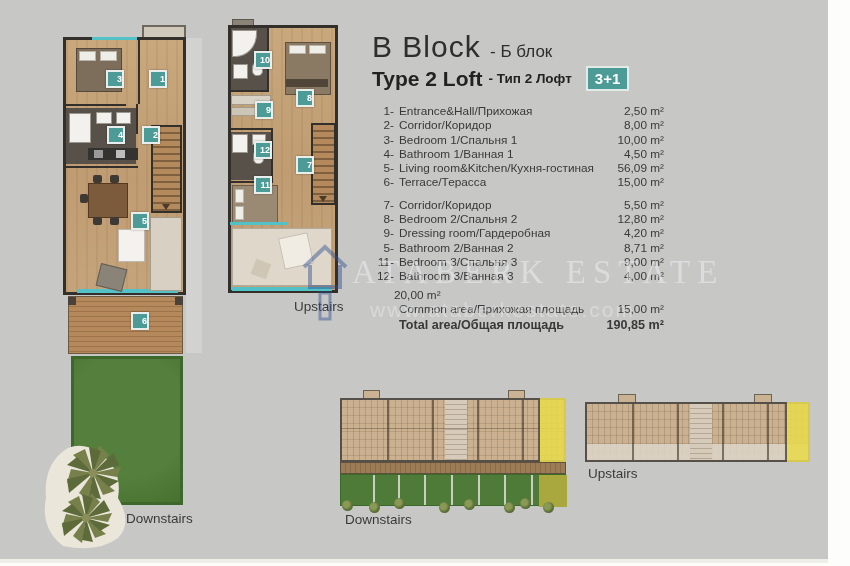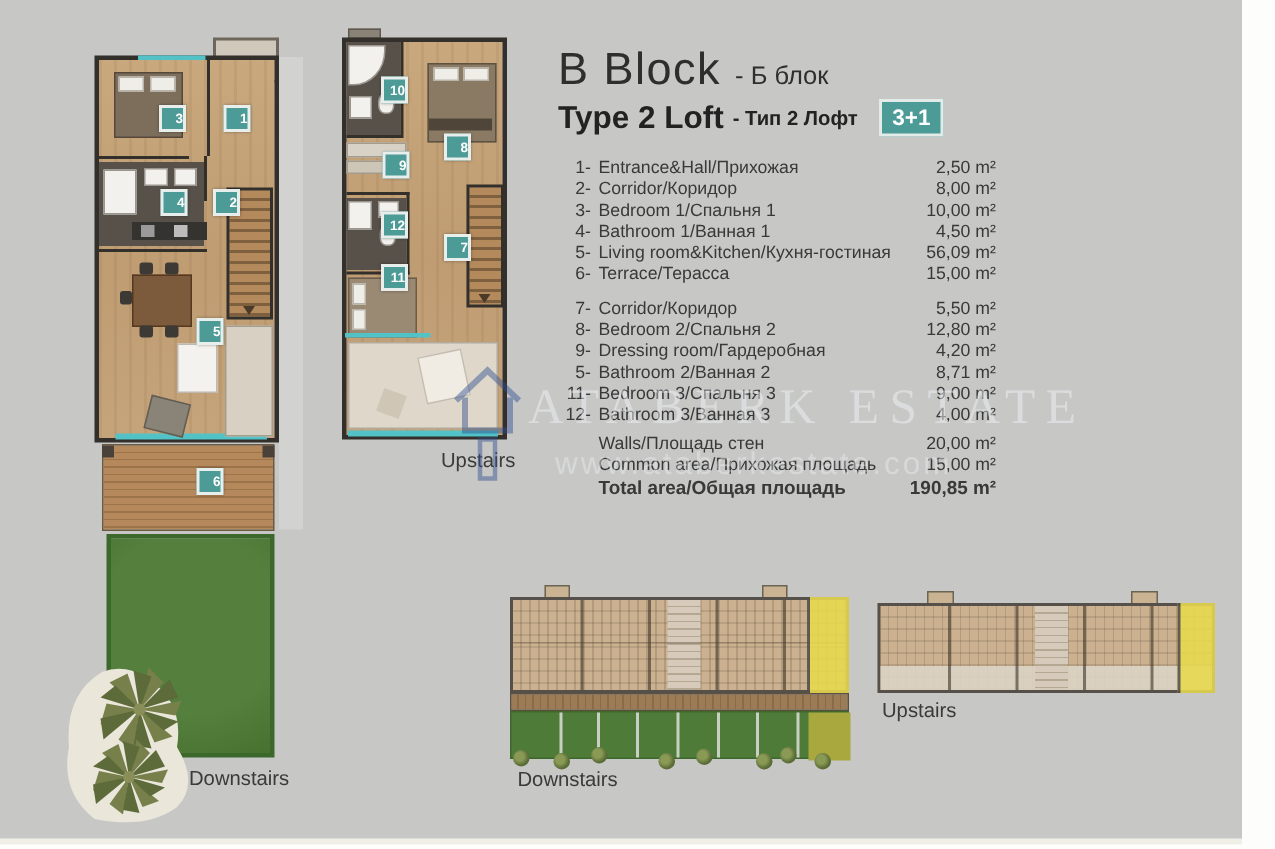--- a/index.html
+++ b/index.html
@@ -323,21 +323,20 @@
         <span class="ar">9,00 m²</span>
       </div>
     <div class="row">
         <span class="num">12-</span>
         <span class="nm">Bathroom 3/Ванная 3</span>
         <span class="ar">4,00 m²</span>
       </div>
 
     <div class="row smallgap">
         <span class="num"></span>
-        <span class="nm">Walls/Площадь стен</span>
         <span class="ar">20,00 m²</span>
       </div>
     <div class="row">
         <span class="num"></span>
         <span class="nm">Common area/Прихожая площадь</span>
         <span class="ar">15,00 m²</span>
       </div>
     <div class="row total">
         <span class="num"></span>
         <span class="nm">Total area/Общая площадь</span>

